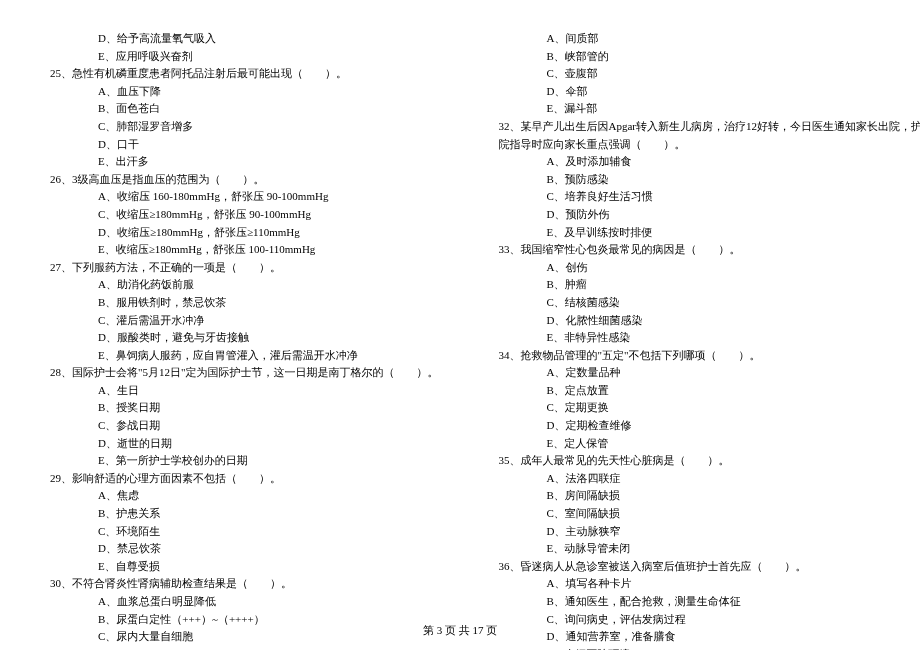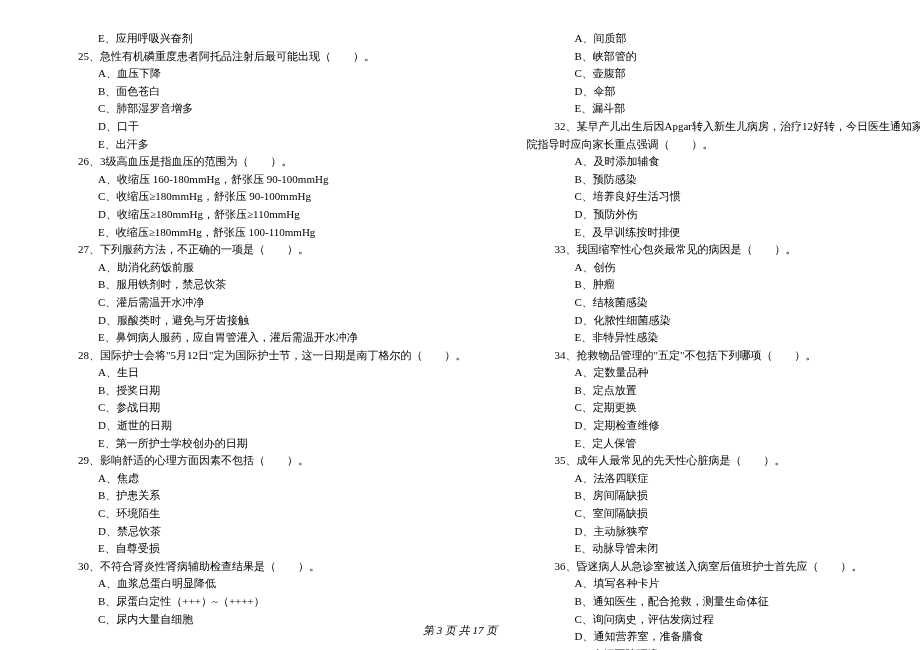--- a/index.html
+++ b/index.html
@@ -26,40 +26,39 @@
       flex: 1;
     }
     .line {
       white-space: nowrap;
     }
     .indent-opt {
       padding-left: 48px;
     }
     .indent-q {
       padding-left: 0px;
-      margin-left: 28px;
     }
     .indent-continue {
       padding-left: 0px;
     }
     .footer {
       position: absolute;
       bottom: 10px;
       left: 0;
       width: 100%;
       text-align: center;
       font-size: 11px;
-      font-style: italic;
     }
   </style>
 </head>
 <body>
 
 <div class="columns">
   <div class="col" id="col-left">
+      <div class="line indent-opt">D、给予高流量氧气吸入</div>
       <div class="line indent-opt">E、应用呼吸兴奋剂</div>
       <div class="line indent-q">25、急性有机磷重度患者阿托品注射后最可能出现（　　）。</div>
       <div class="line indent-opt">A、血压下降</div>
       <div class="line indent-opt">B、面色苍白</div>
       <div class="line indent-opt">C、肺部湿罗音增多</div>
       <div class="line indent-opt">D、口干</div>
       <div class="line indent-opt">E、出汗多</div>
       <div class="line indent-q">26、3级高血压是指血压的范围为（　　）。</div>
       <div class="line indent-opt">A、收缩压 160-180mmHg，舒张压 90-100mmHg</div>
       <div class="line indent-opt">C、收缩压≥180mmHg，舒张压 90-100mmHg</div>

